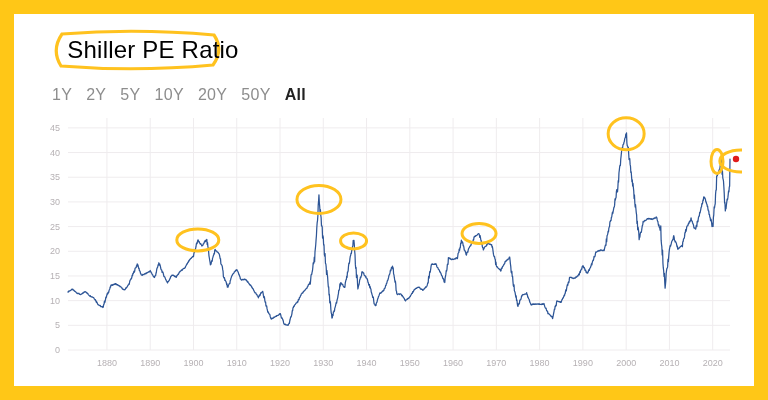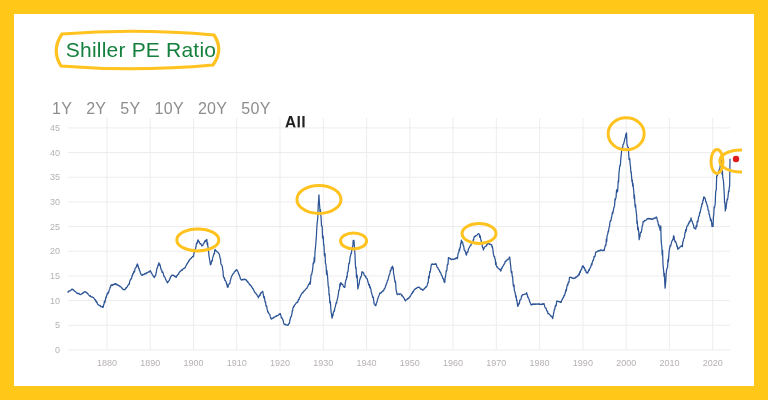--- a/index.html
+++ b/index.html
@@ -17,35 +17,35 @@
   }
   
   #title-wrap{
     position:absolute;left:34px;top:14px;
     width:178px;height:44px;
   }
   #title-ellipse{
     position:absolute;left:0;top:0;width:178px;height:44px;
   }
   #page-title{
-    position:absolute;left:4px;top:0;width:178px;height:44px;
+    position:absolute;left:16px;top:0;width:178px;height:44px;
     display:flex;align-items:center;justify-content:center;
-    font-size:21px;color:#15803d;letter-spacing:.2px;
+    font-size:24px;color:#000000;letter-spacing:.2px;
     white-space:nowrap;
   }
   
   #range-bar{
     position:absolute;left:38px;top:72px;
     display:flex;align-items:center;gap:14px;
   }
   .range-btn{
     font-size:16px;color:#8d8d8d;letter-spacing:.3px;
     cursor:pointer;user-select:none;
   }
-  .range-btn.active{color:#222;font-weight:bold;margin-top:28px;}
+  .range-btn.active{color:#222;font-weight:bold;}
   
   #chart{
     position:absolute;left:14px;top:96px;
     width:714px;height:270px;
   }
   #chart svg{display:block;}
   .yt{font-size:9px;fill:#b6b1b4;}
   .xt{font-size:9px;fill:#b6b1b4;}
   .grid{stroke:#efecee;stroke-width:1;}
   .series{fill:none;stroke:#2d5596;stroke-width:1.25;

